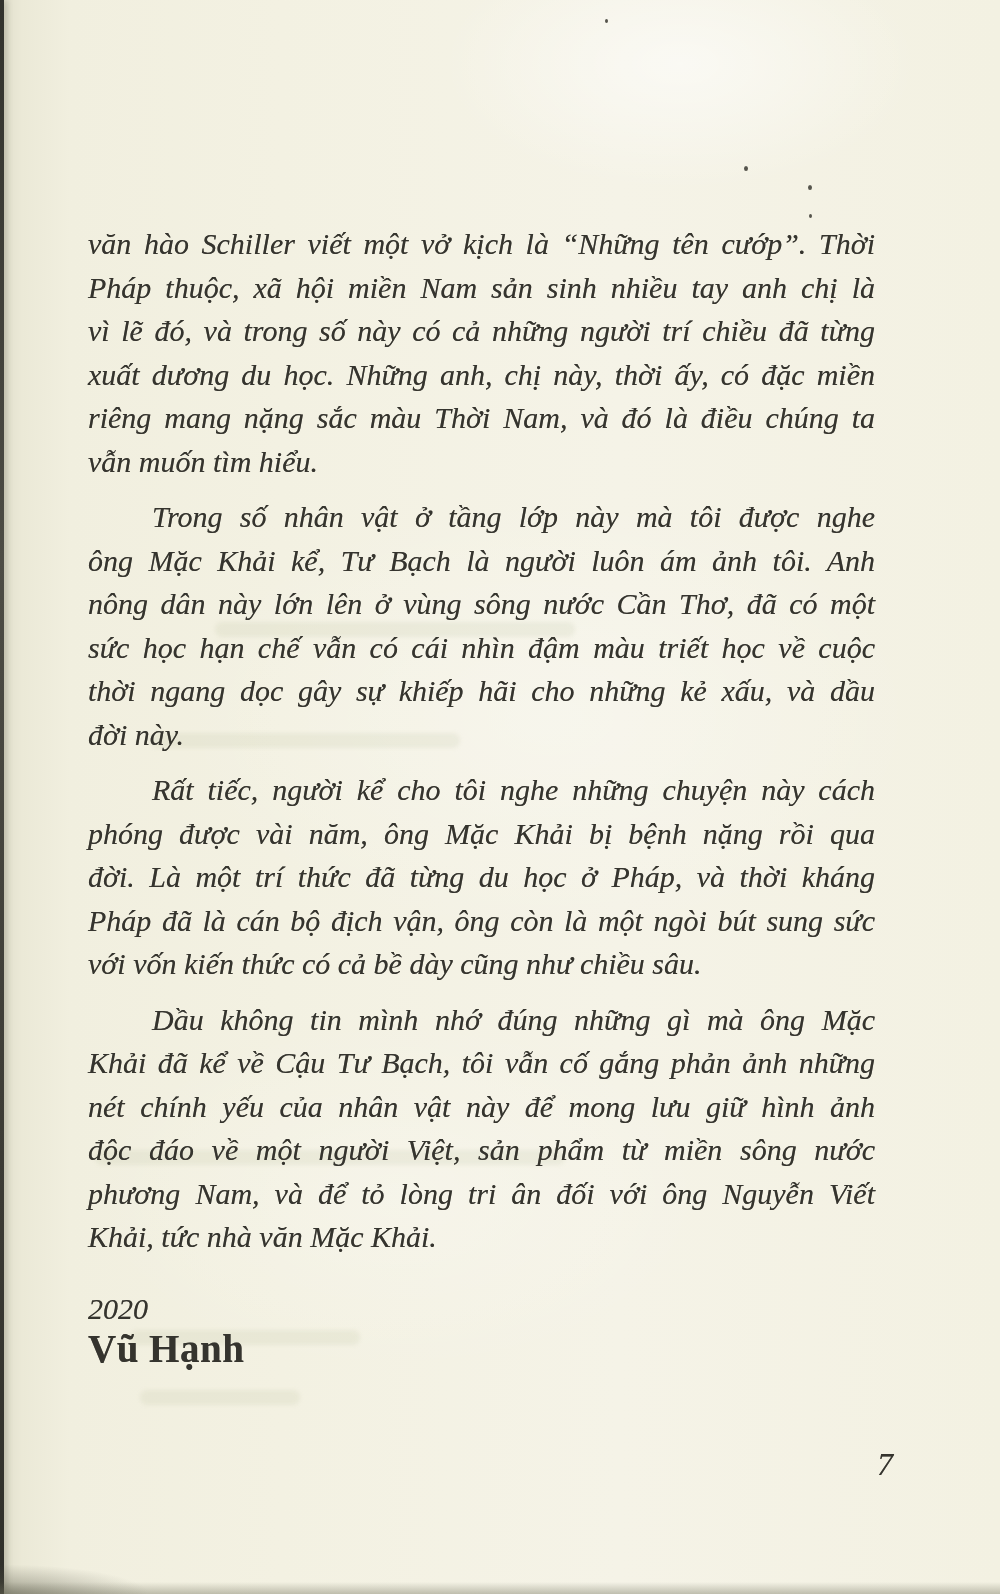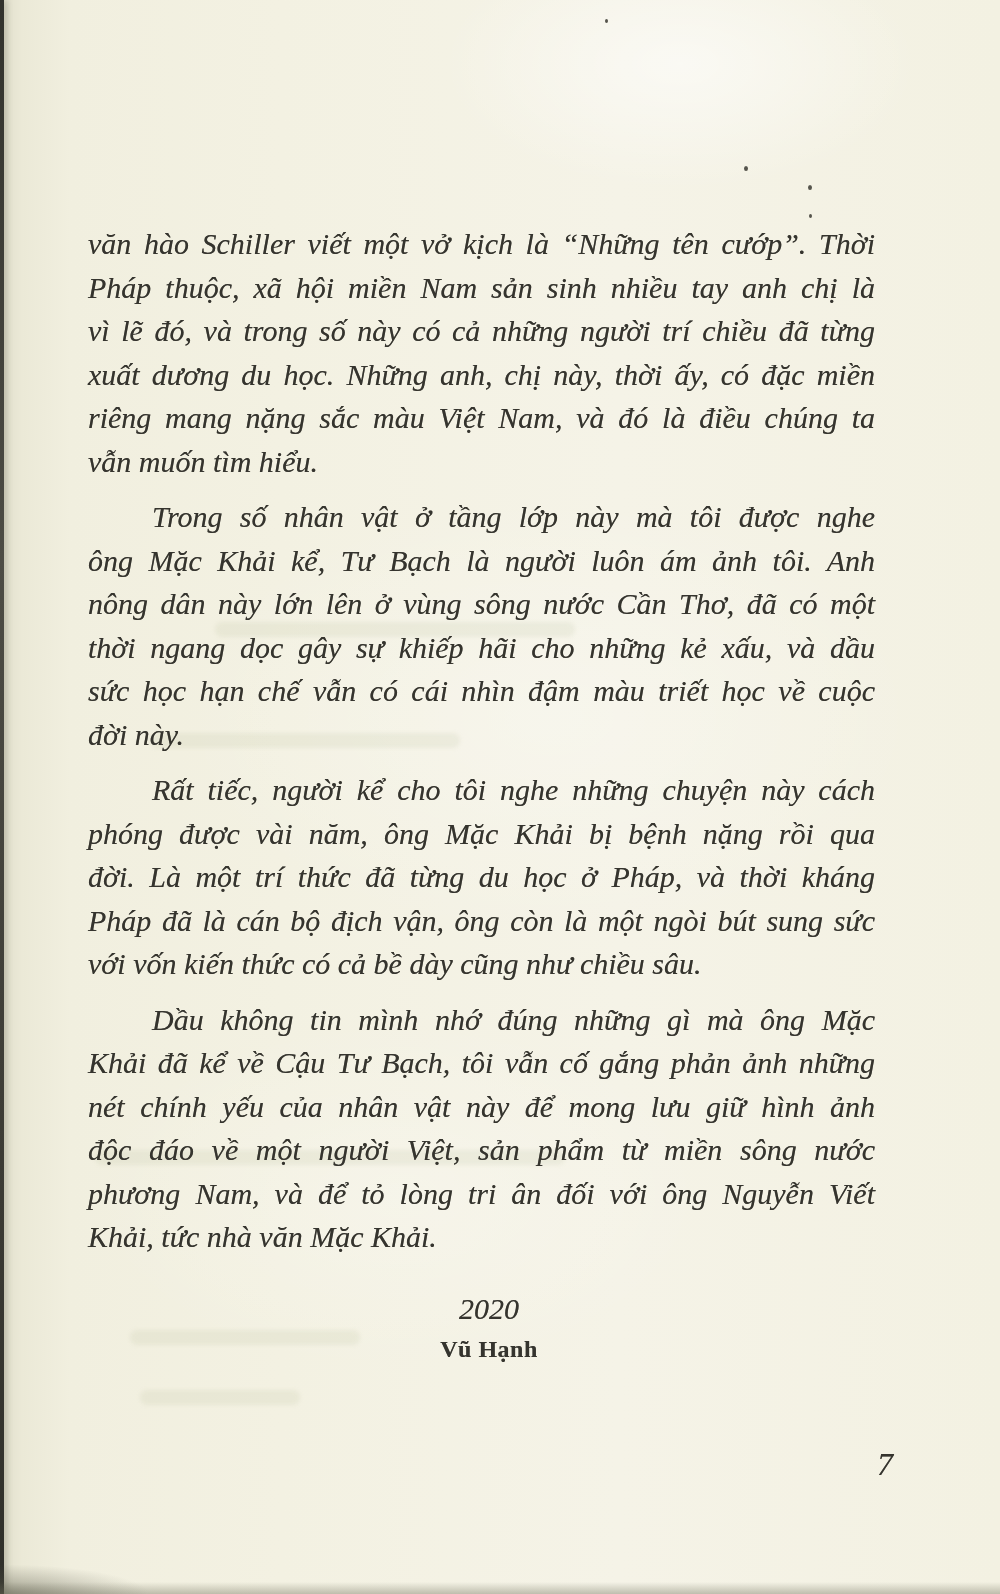--- a/index.html
+++ b/index.html
@@ -38,24 +38,24 @@
     line-height: 43.5px;
     color: #35342e;
     text-shadow: 0 0 0.6px rgba(53,52,46,0.6);
   }
   .para { margin: 0 0 12px 0; }
   .line { text-align: justify; text-align-last: justify; }
   .line.natural { text-align: center; text-align-last: left; }
   .line.indent { padding-left: 64px; }
   .signature {
     margin-top: 30px; margin-right: -15px;
-    text-align: center; line-height: 40px;
+    text-align: left; line-height: 40px;
   }
   .sig-year { font-size: 30px; }
-  .sig-author { font-style: normal; font-weight: bold; font-size: 24px; letter-spacing: 0.5px; }
+  .sig-author { font-style: normal; font-weight: bold; font-size: 39px; letter-spacing: 0.5px; }
   .page-number {
     position: absolute; top: 1446px; right: 107px;
     font-size: 32px; font-style: italic; color: #35342e;
     text-shadow: 0 0 0.6px rgba(53,52,46,0.6);
   }
   .speck { position: absolute; background: #55544c; border-radius: 50%; }
   .speck.s1 { left: 605px; top: 19px;  width: 3px; height: 4px; }
   .speck.s2 { left: 744px; top: 166px; width: 4px; height: 5px; }
   .speck.s3 { left: 808px; top: 185px; width: 4px; height: 5px; }
   .speck.s4 { left: 809px; top: 214px; width: 3px; height: 4px; }
@@ -88,29 +88,29 @@
   <div class="smudge g3"></div>
   <div class="smudge g4"></div>
   <div class="smudge g5"></div>
 
   <div class="text-block">
     <div class="para">
       <div class="line">văn hào Schiller viết một vở kịch là “Những tên cướp”. Thời</div>
       <div class="line">Pháp thuộc, xã hội miền Nam sản sinh nhiều tay anh chị là</div>
       <div class="line">vì lẽ đó, và trong số này có cả những người trí chiều đã từng</div>
       <div class="line">xuất dương du học. Những anh, chị này, thời ấy, có đặc miền</div>
-      <div class="line">riêng mang nặng sắc màu Việt Nam, và đó là điều chúng ta</div>
+      <div class="line">riêng mang nặng sắc màu Thời Nam, và đó là điều chúng ta</div>
       <div class="line natural">vẫn muốn tìm hiểu.</div>
     </div>
     <div class="para">
       <div class="line indent">Trong số nhân vật ở tầng lớp này mà tôi được nghe</div>
       <div class="line">ông Mặc Khải kể, Tư Bạch là người luôn ám ảnh tôi. Anh</div>
       <div class="line">nông dân này lớn lên ở vùng sông nước Cần Thơ, đã có một</div>
+      <div class="line">sức học hạn chế vẫn có cái nhìn đậm màu triết học về cuộc</div>
       <div class="line">thời ngang dọc gây sự khiếp hãi cho những kẻ xấu, và dầu</div>
-      <div class="line">sức học hạn chế vẫn có cái nhìn đậm màu triết học về cuộc</div>
       <div class="line natural">đời này.</div>
     </div>
     <div class="para">
       <div class="line indent">Rất tiếc, người kể cho tôi nghe những chuyện này cách</div>
       <div class="line">phóng được vài năm, ông Mặc Khải bị bệnh nặng rồi qua</div>
       <div class="line">đời. Là một trí thức đã từng du học ở Pháp, và thời kháng</div>
       <div class="line">Pháp đã là cán bộ địch vận, ông còn là một ngòi bút sung sức</div>
       <div class="line natural">với vốn kiến thức có cả bề dày cũng như chiều sâu.</div>
     </div>
     <div class="para">

